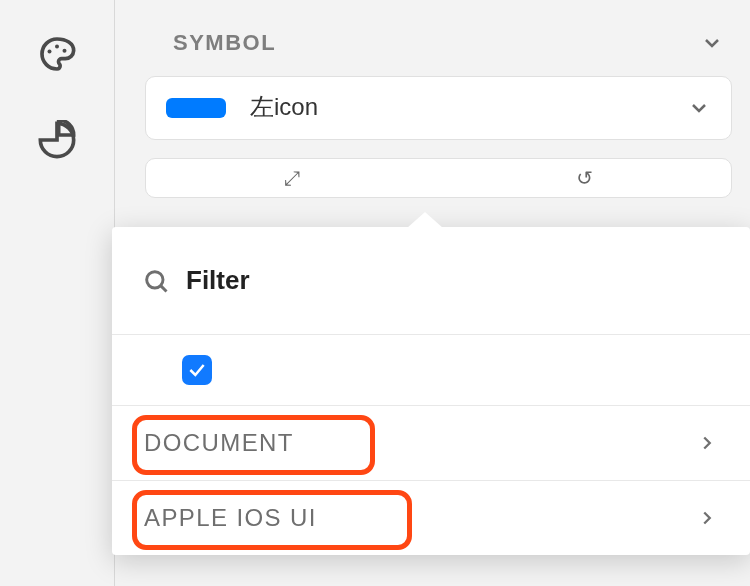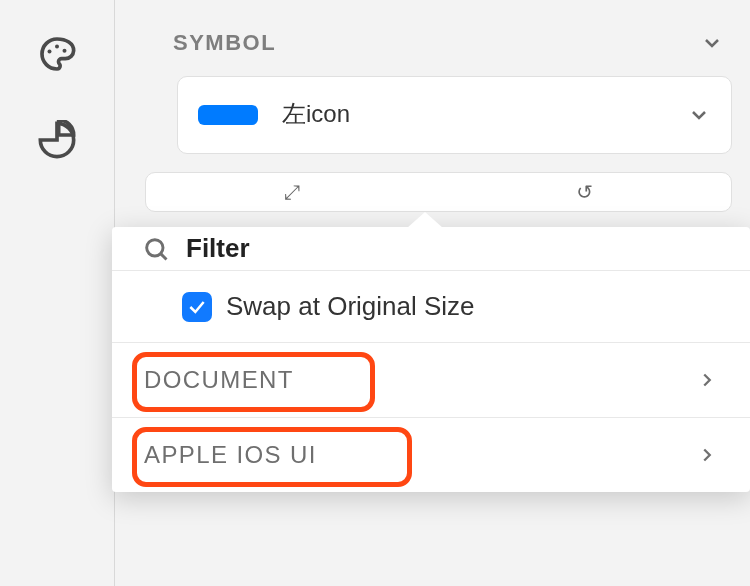--- a/index.html
+++ b/index.html
@@ -67,26 +67,25 @@
       width: 24px;
       height: 24px;
       stroke: #6a6a6a;
       fill: none;
       stroke-width: 2.5;
     }
     .symbol-row {
       background: #fff;
       border: 1px solid #e0e0e0;
       border-radius: 10px;
-      padding: 21px 20px;
+      padding: 14px 20px;
       display: flex;
       align-items: center;
       gap: 24px;
       cursor: pointer;
-      margin-left: 32px;
     }
     .symbol-thumb {
       width: 60px;
       height: 20px;
       background: #007bff;
       border-radius: 6px;
       display: flex;
       align-items: center;
       justify-content: center;
       color: #fff;
@@ -138,21 +137,21 @@
       width: 0;
       height: 0;
       border-left: 18px solid transparent;
       border-right: 18px solid transparent;
       border-bottom: 16px solid #fff;
     }
     .filter-row {
       display: flex;
       align-items: center;
       gap: 16px;
-      padding: 6px 30px;
+      padding: 38px 30px;
       border-bottom: 1px solid #e8e8e8;
     }
     .search-icon {
       width: 28px;
       height: 28px;
       stroke: #6f6f6f;
       fill: none;
       stroke-width: 2.5;
     }
     .filter-input {
@@ -296,21 +295,20 @@
       </svg>
     <input class="filter-input" placeholder="Filter" style="">
   </div>
 
   <div class="checkbox-row">
     <div class="checkbox">
       <svg viewBox="0 0 24 24">
           <polyline points="4 12 10 18 20 6"></polyline>
         </svg>
     </div>
-    <div class="checkbox-label">Swap at Original Size</div>
   </div>
 
   <div class="list-item">
     <div class="highlight highlight-1"></div>
     <div class="list-label">DOCUMENT</div>
     <svg class="list-chevron" viewBox="0 0 24 24">
         <polyline points="9 6 15 12 9 18"></polyline>
       </svg>
   </div>
 

